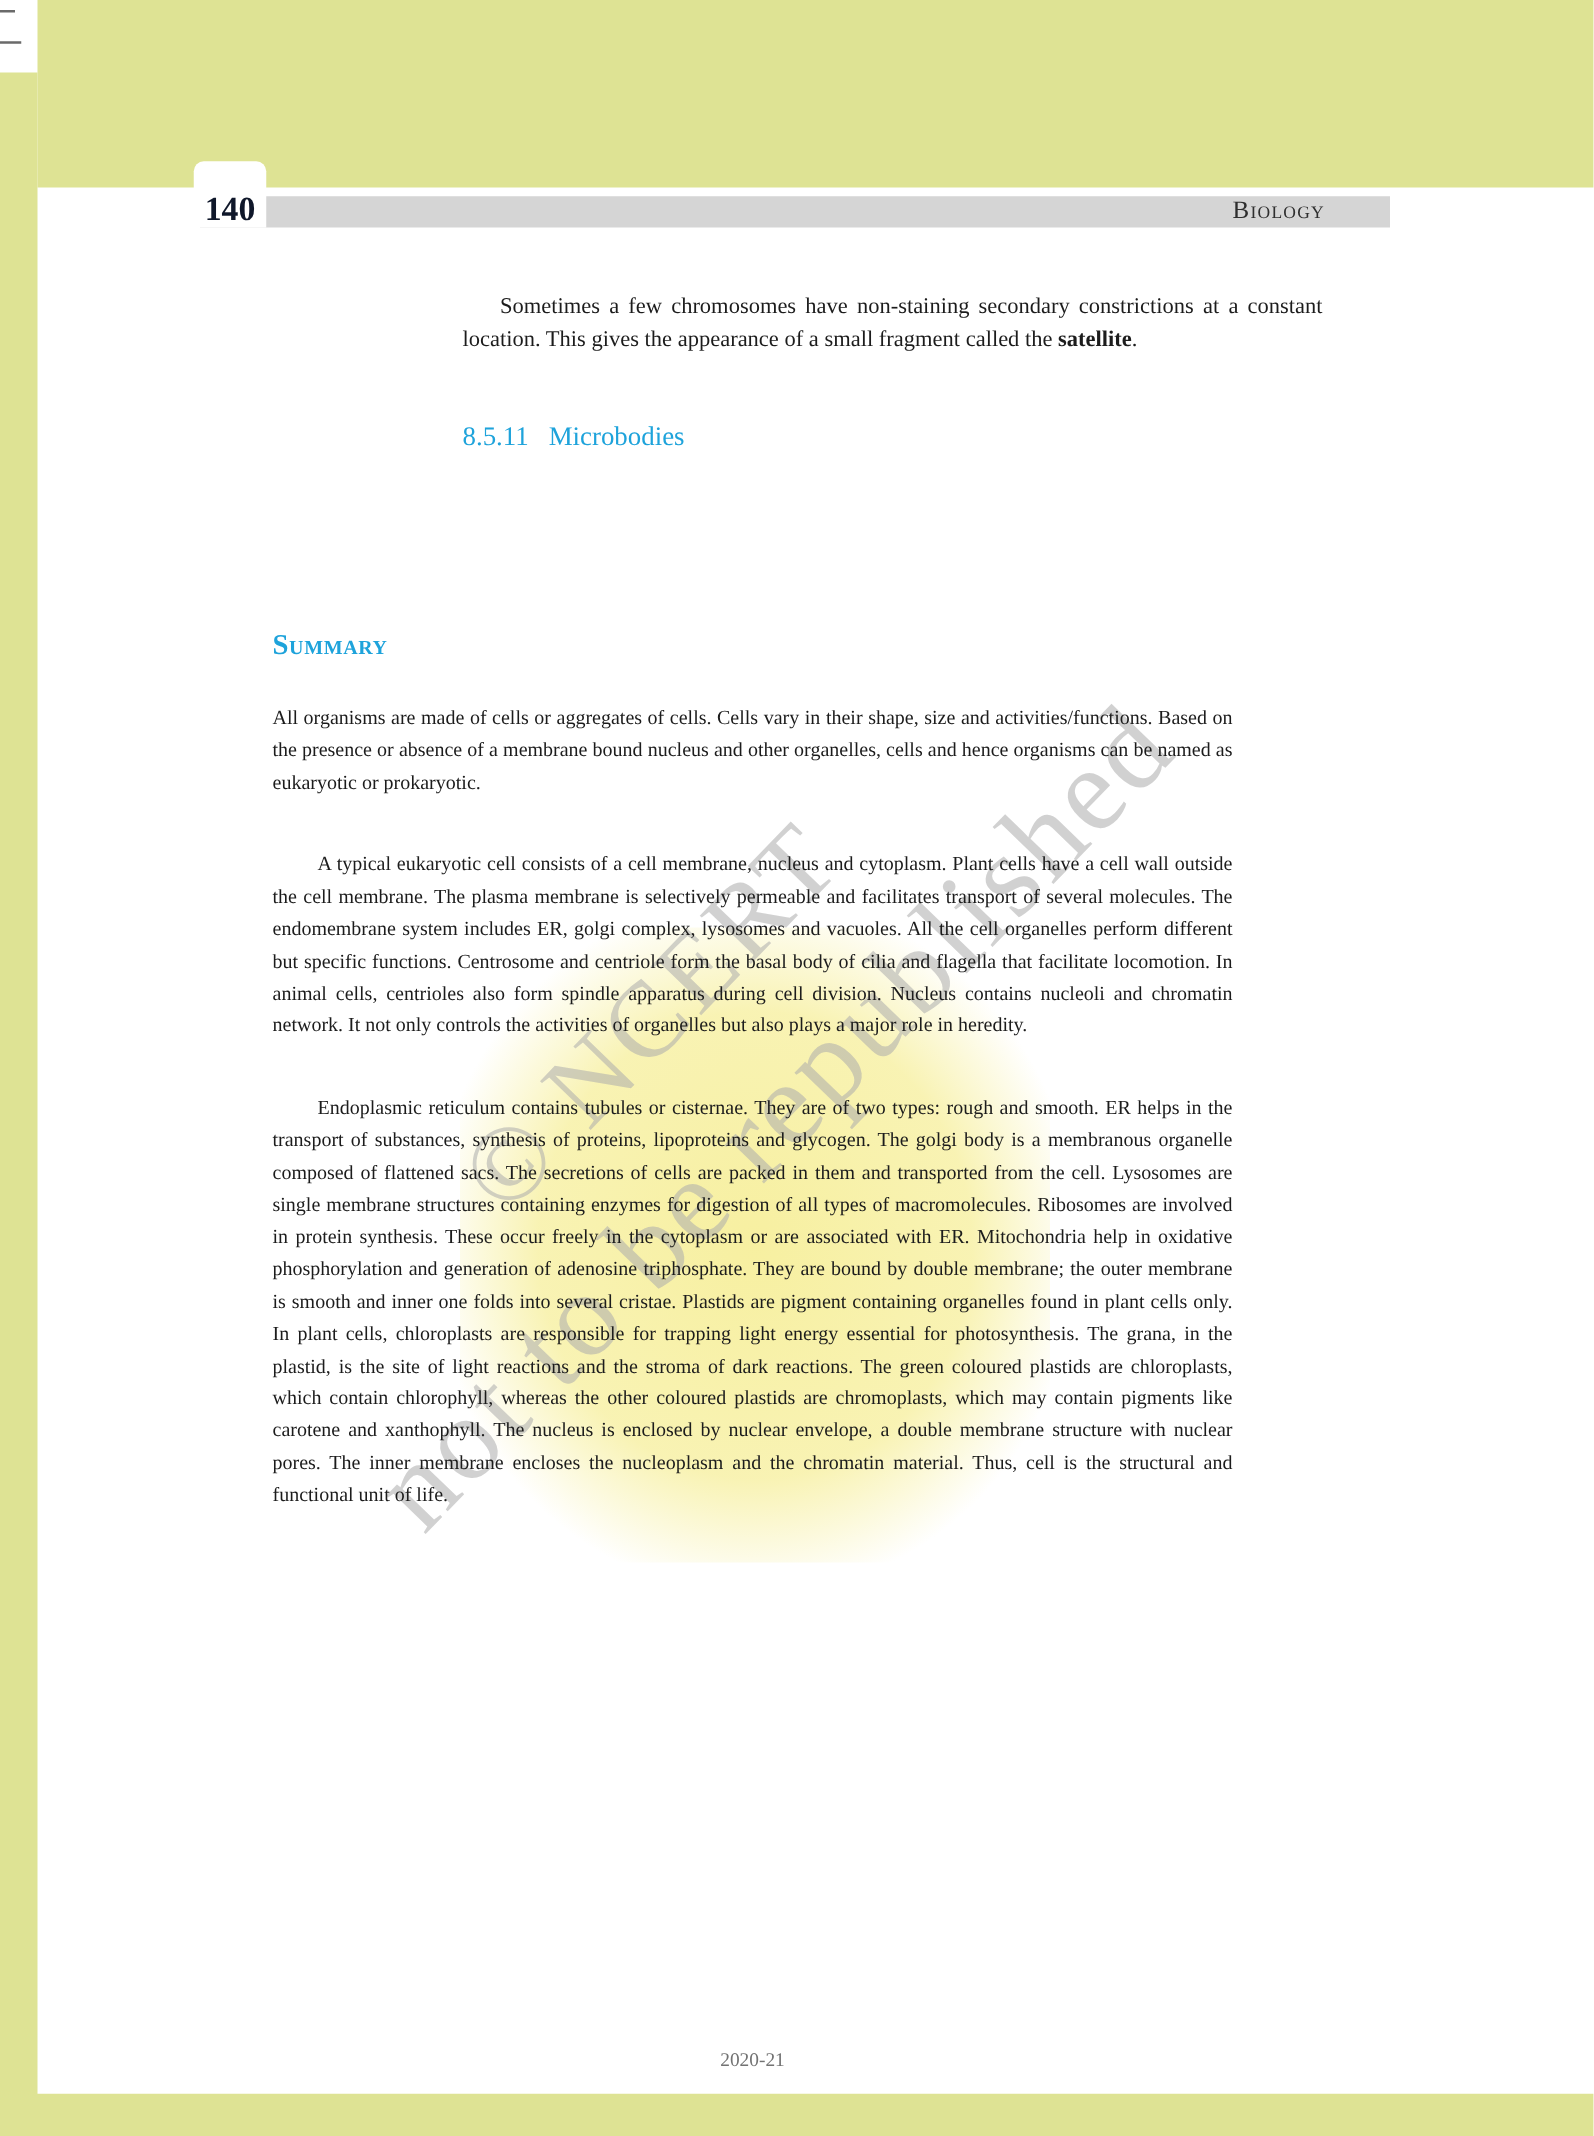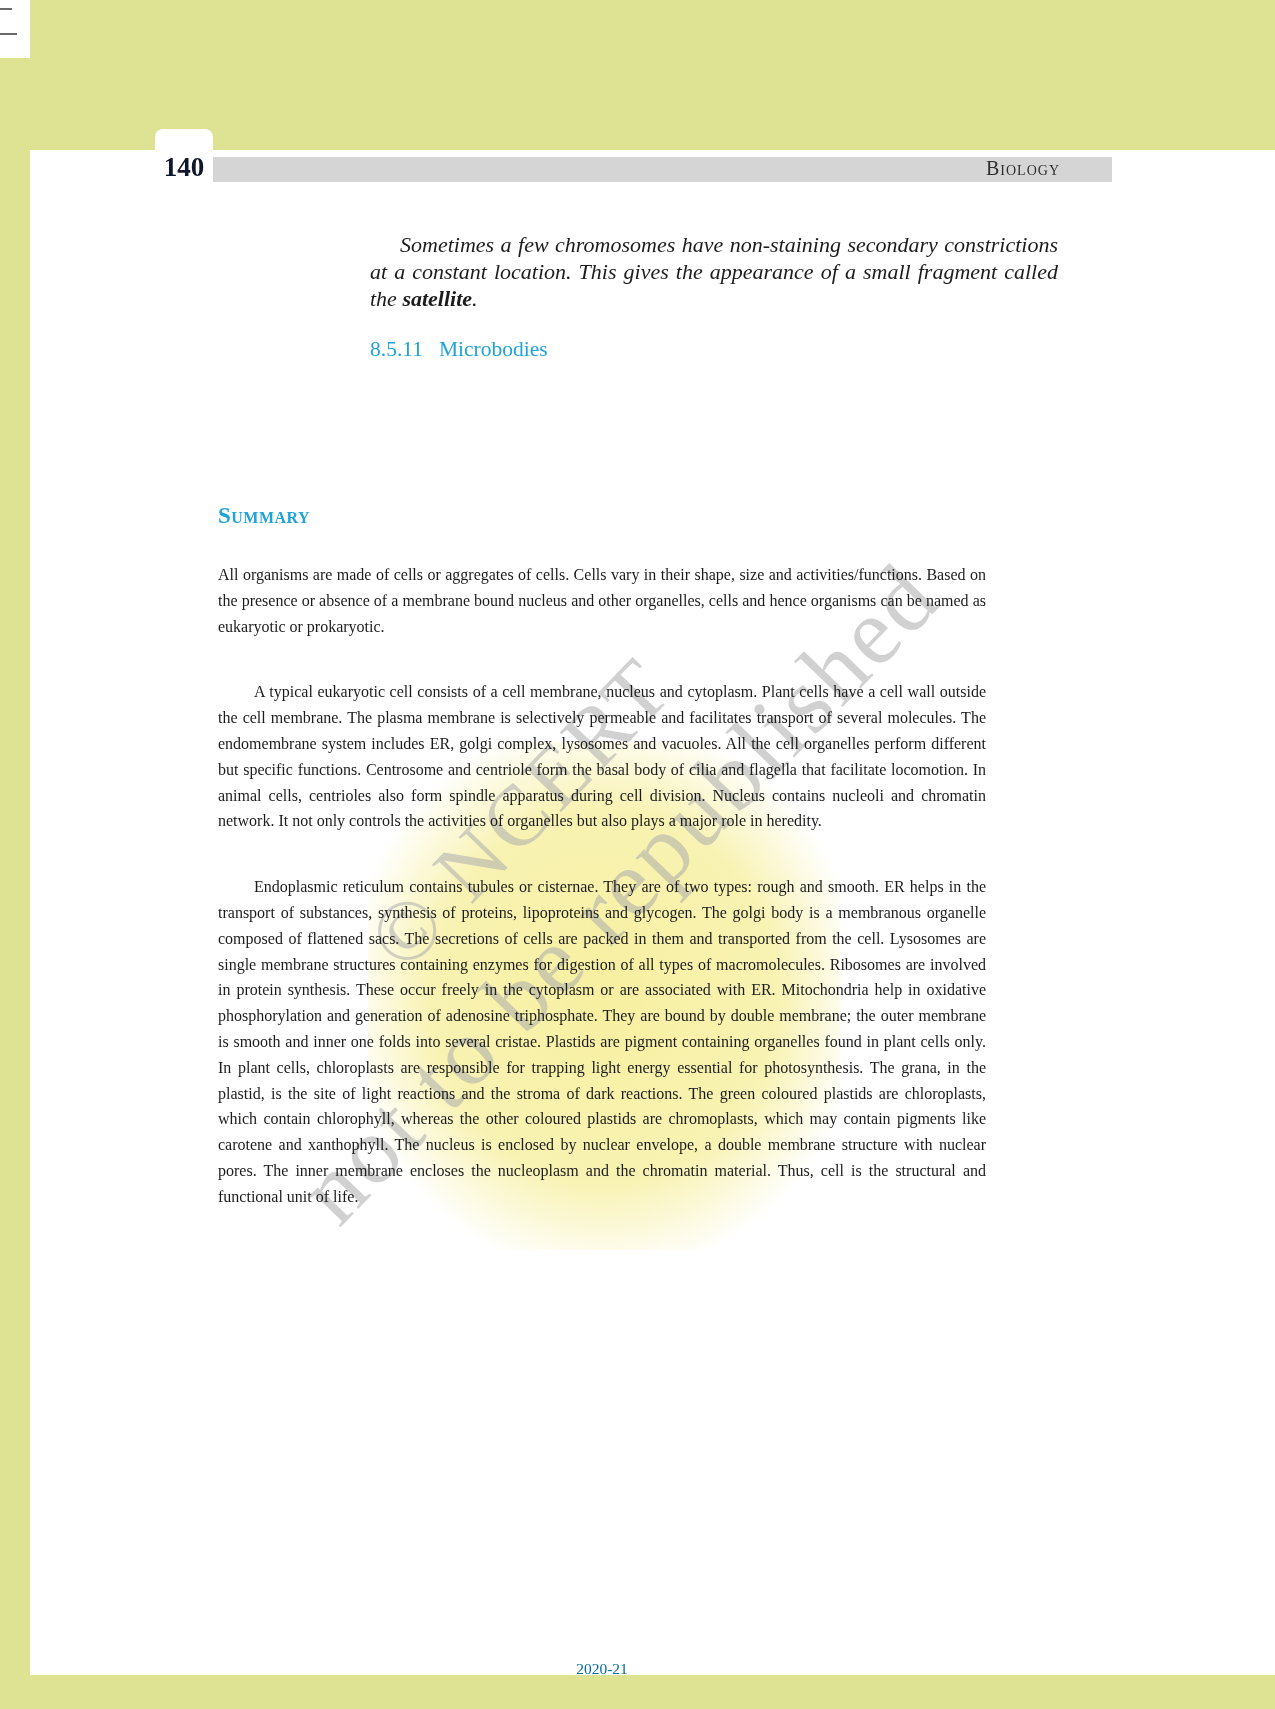--- a/index.html
+++ b/index.html
@@ -40,33 +40,33 @@
     position:absolute; white-space:nowrap; z-index:1;
     color:#adadad; opacity:0.55; font-family:"Liberation Serif",serif;
   }
   .wm1 { left:520px; top:813px; font-size:86px; letter-spacing:4px;
          transform:translate(-50%,-50%) rotate(-46deg); }
   .wm2 { left:618px; top:893px; font-size:96px; letter-spacing:3px;
          transform:translate(-50%,-50%) rotate(-46deg); }
 
   
   .content { position:absolute; left:0; top:0; width:1275px; height:1709px; z-index:2; }
-  .para { font-size:22px; line-height:27px; text-align:justify;font-style:italic; }
+  .para { font-size:18px; line-height:27px; text-align:justify; }
   .para-satellite  { position:absolute; left:370px; top:231px; width:688px; text-indent:30px; }
   .section-heading { position:absolute; left:370px; top:337px; font-size:21.5px; font-weight:normal; color:#1ea3db; }
   .section-heading .num { margin-right:16px; }
   .para-microbodies{ position:absolute; left:370px; top:377px; width:688px; }
   .summary-heading {
     position:absolute; left:218px; top:503px; width:768px; text-align:left;
     font-variant:small-caps; font-weight:bold; font-size:23px; color:#1ea3db; letter-spacing:0.5px;
   }
   .summary-body { position:absolute; left:218px; top:562px; width:768px; }
   .summary-body p { font-size:16px; line-height:25.8px; text-align:justify; }
   .summary-body p + p { text-indent:36px;margin-top:40px; }
-  .footer { position:absolute; left:218px; top:1640px; width:768px; text-align:center; font-size:15.5px; color:#0369a1;margin-top:20px; }
+  .footer { position:absolute; left:218px; top:1640px; width:768px; text-align:center; font-size:15.5px; color:#737373; }
 </style>
 </head>
 <body>
 
 <div class="page">
 
   <div class="band-top"></div>
   <div class="band-left"></div>
   <div class="band-bottom"></div>
   <div class="crop-mark-1"></div>

